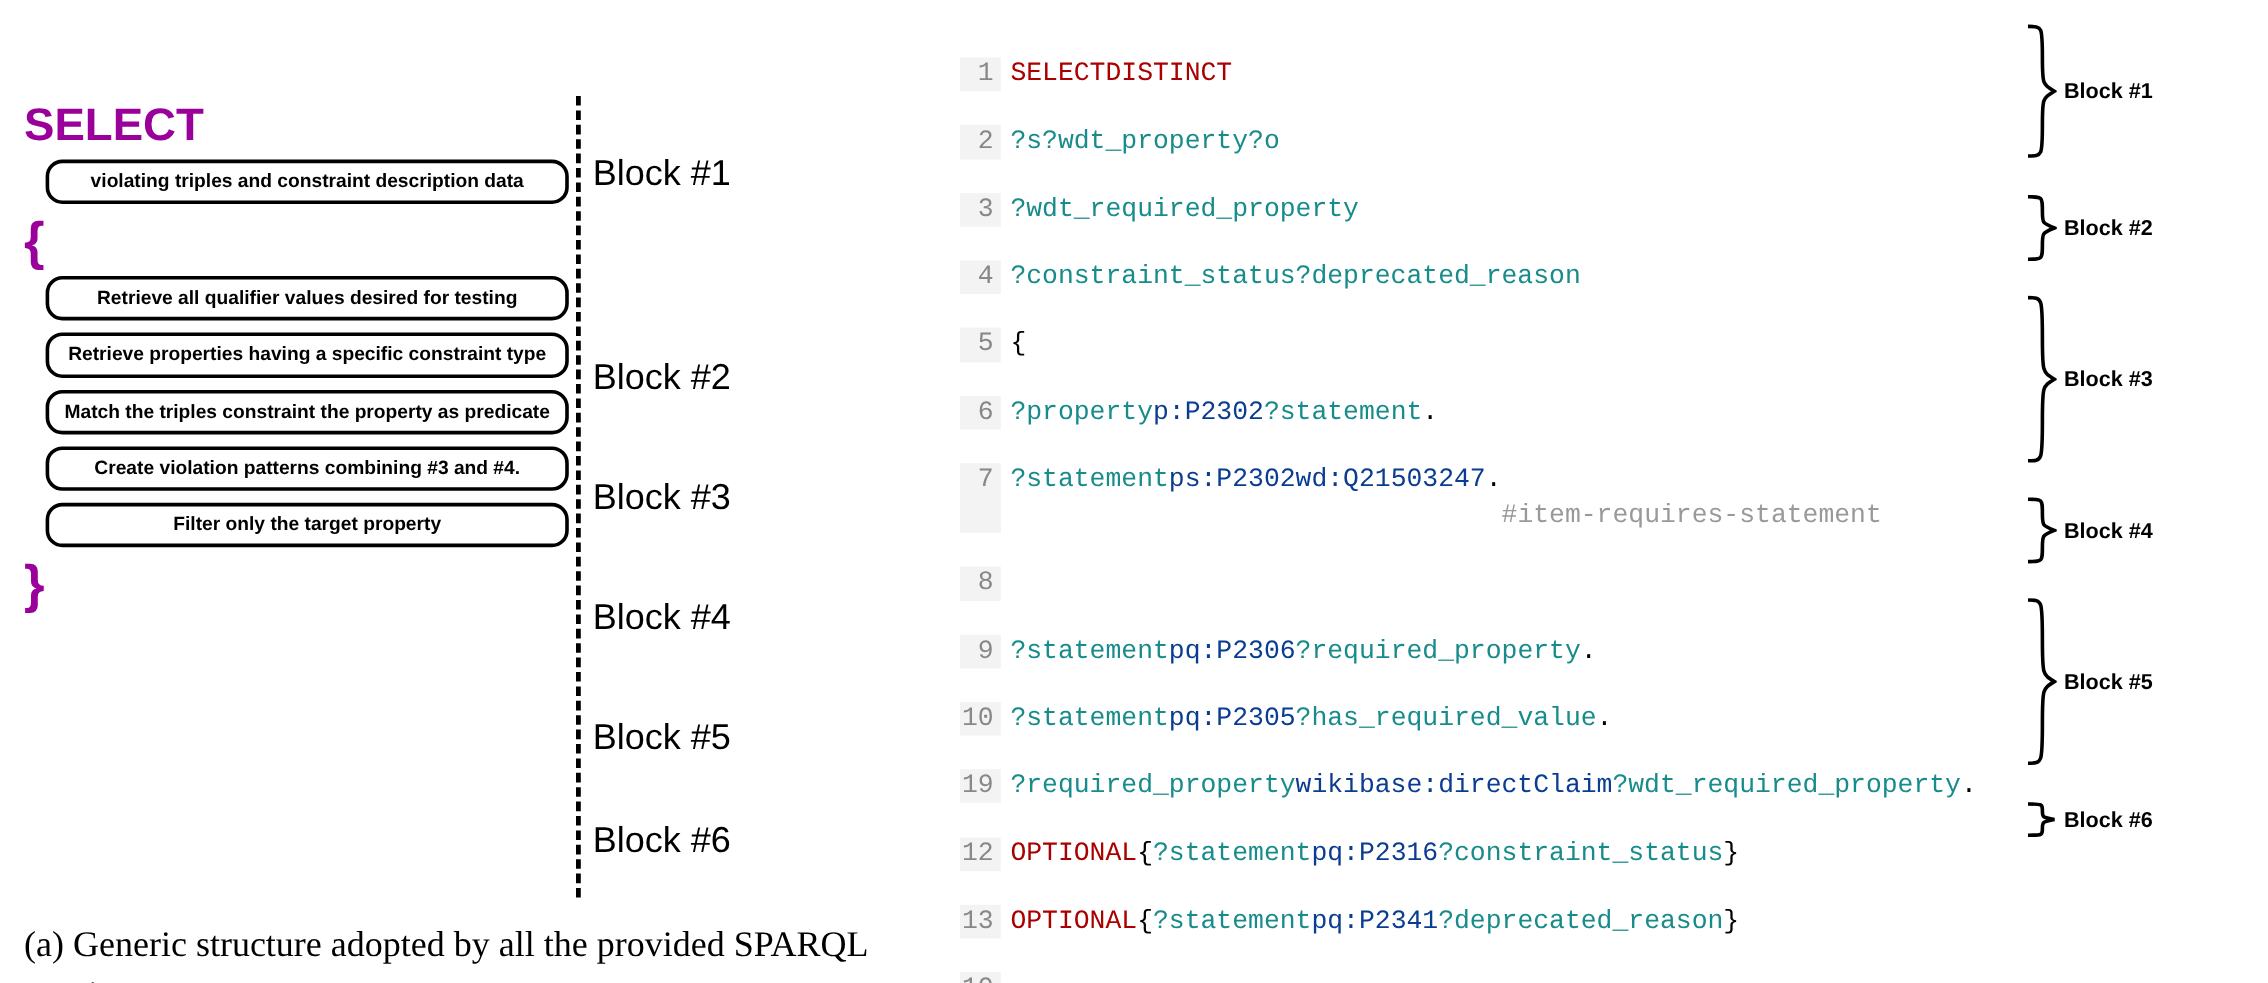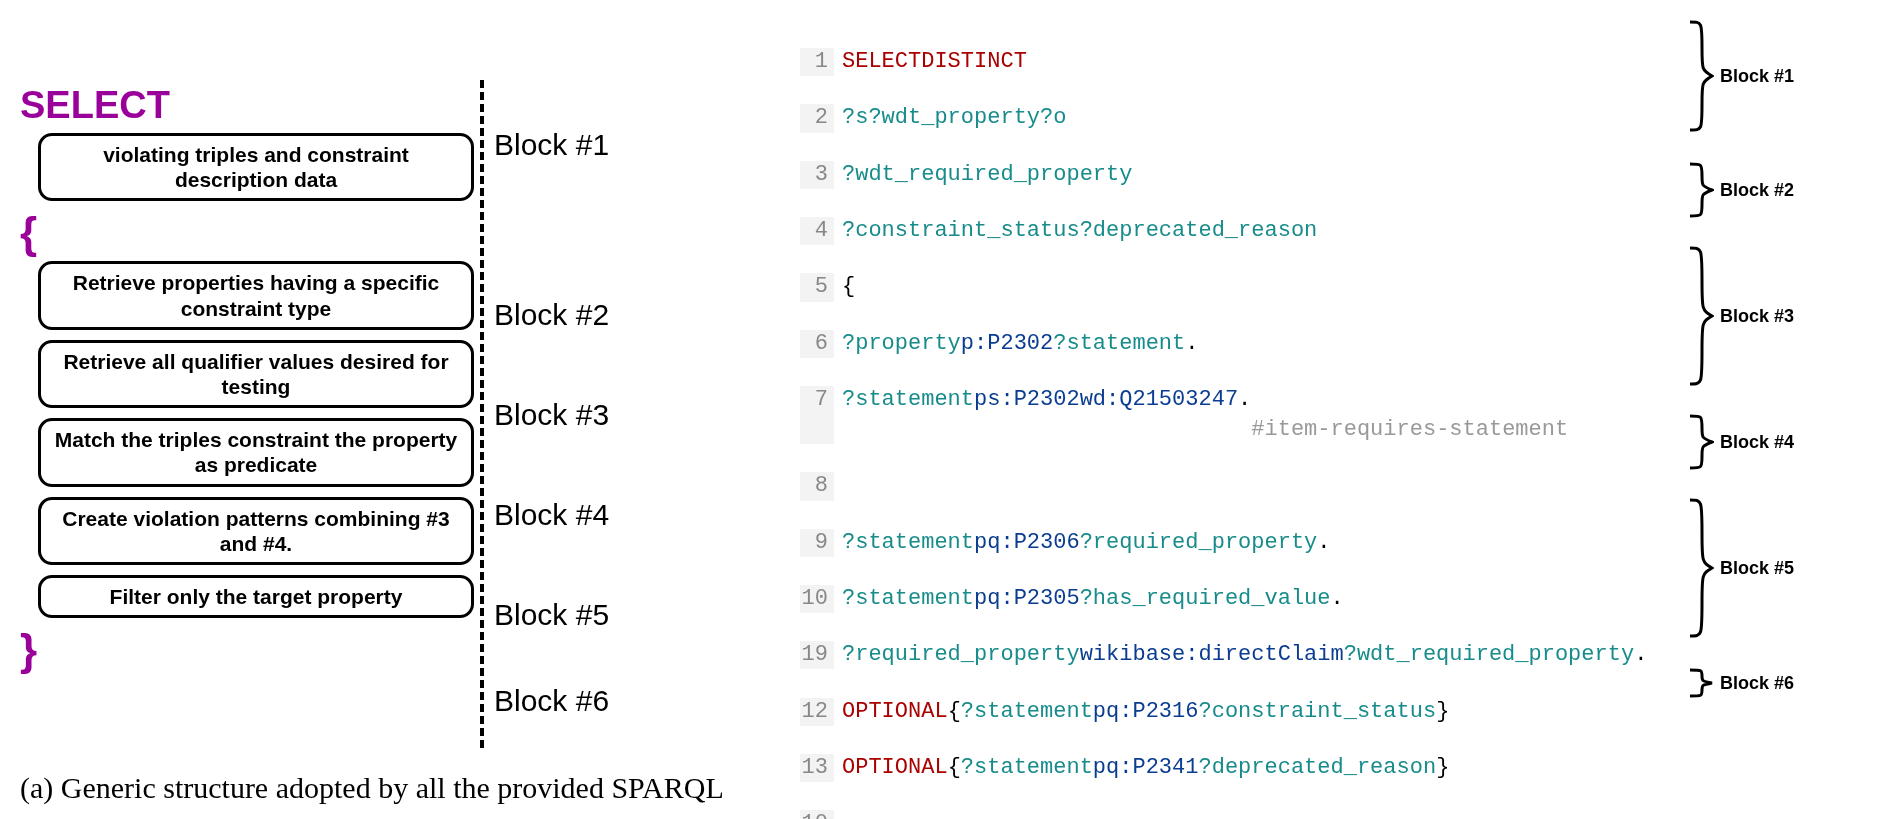--- a/index.html
+++ b/index.html
@@ -54,21 +54,21 @@
     line-height: 1;
   }
   .block-box {
     border: 3px solid #000;
     border-radius: 14px;
     padding: 6px 12px;
     margin: 6px 6px 10px 18px;
     text-align: center;
     font-family: Arial, Helvetica, sans-serif;
     font-weight: bold;
-    font-size: 21px;
+    font-size: 16px;
     line-height: 1.2;
     background: #fff;
   }
   .block-label-left {
     font-family: Arial, Helvetica, sans-serif;
     font-size: 30px;
     margin-bottom: 30px;
   }
   .block-label-spacer {
     height: 70px;
@@ -135,22 +135,22 @@
 <body>
 
 <div class="container">
 
   <div class="left-panel">
     <div class="query-structure">
       <div class="query-left">
         <div class="kw">SELECT</div>
         <div class="block-box">violating triples and constraint description data</div>
         <div class="brace">{</div>
+        <div class="block-box">Retrieve all qualifier values desired for testing</div>
         <div class="block-box">Retrieve properties having a specific constraint type</div>
-        <div class="block-box">Retrieve all qualifier values desired for testing</div>
         <div class="block-box">Match the triples constraint the property as predicate</div>
         <div class="block-box">Create violation patterns combining #3 and #4.</div>
         <div class="block-box">Filter only the target property</div>
         <div class="brace">}</div>
       </div>
       <div class="query-right">
         <div class="block-label-spacer first"></div>
         <div class="block-label-left">Block #1</div>
         <div style="height:106px"></div>
         <div class="block-label-left">Block #2</div>

